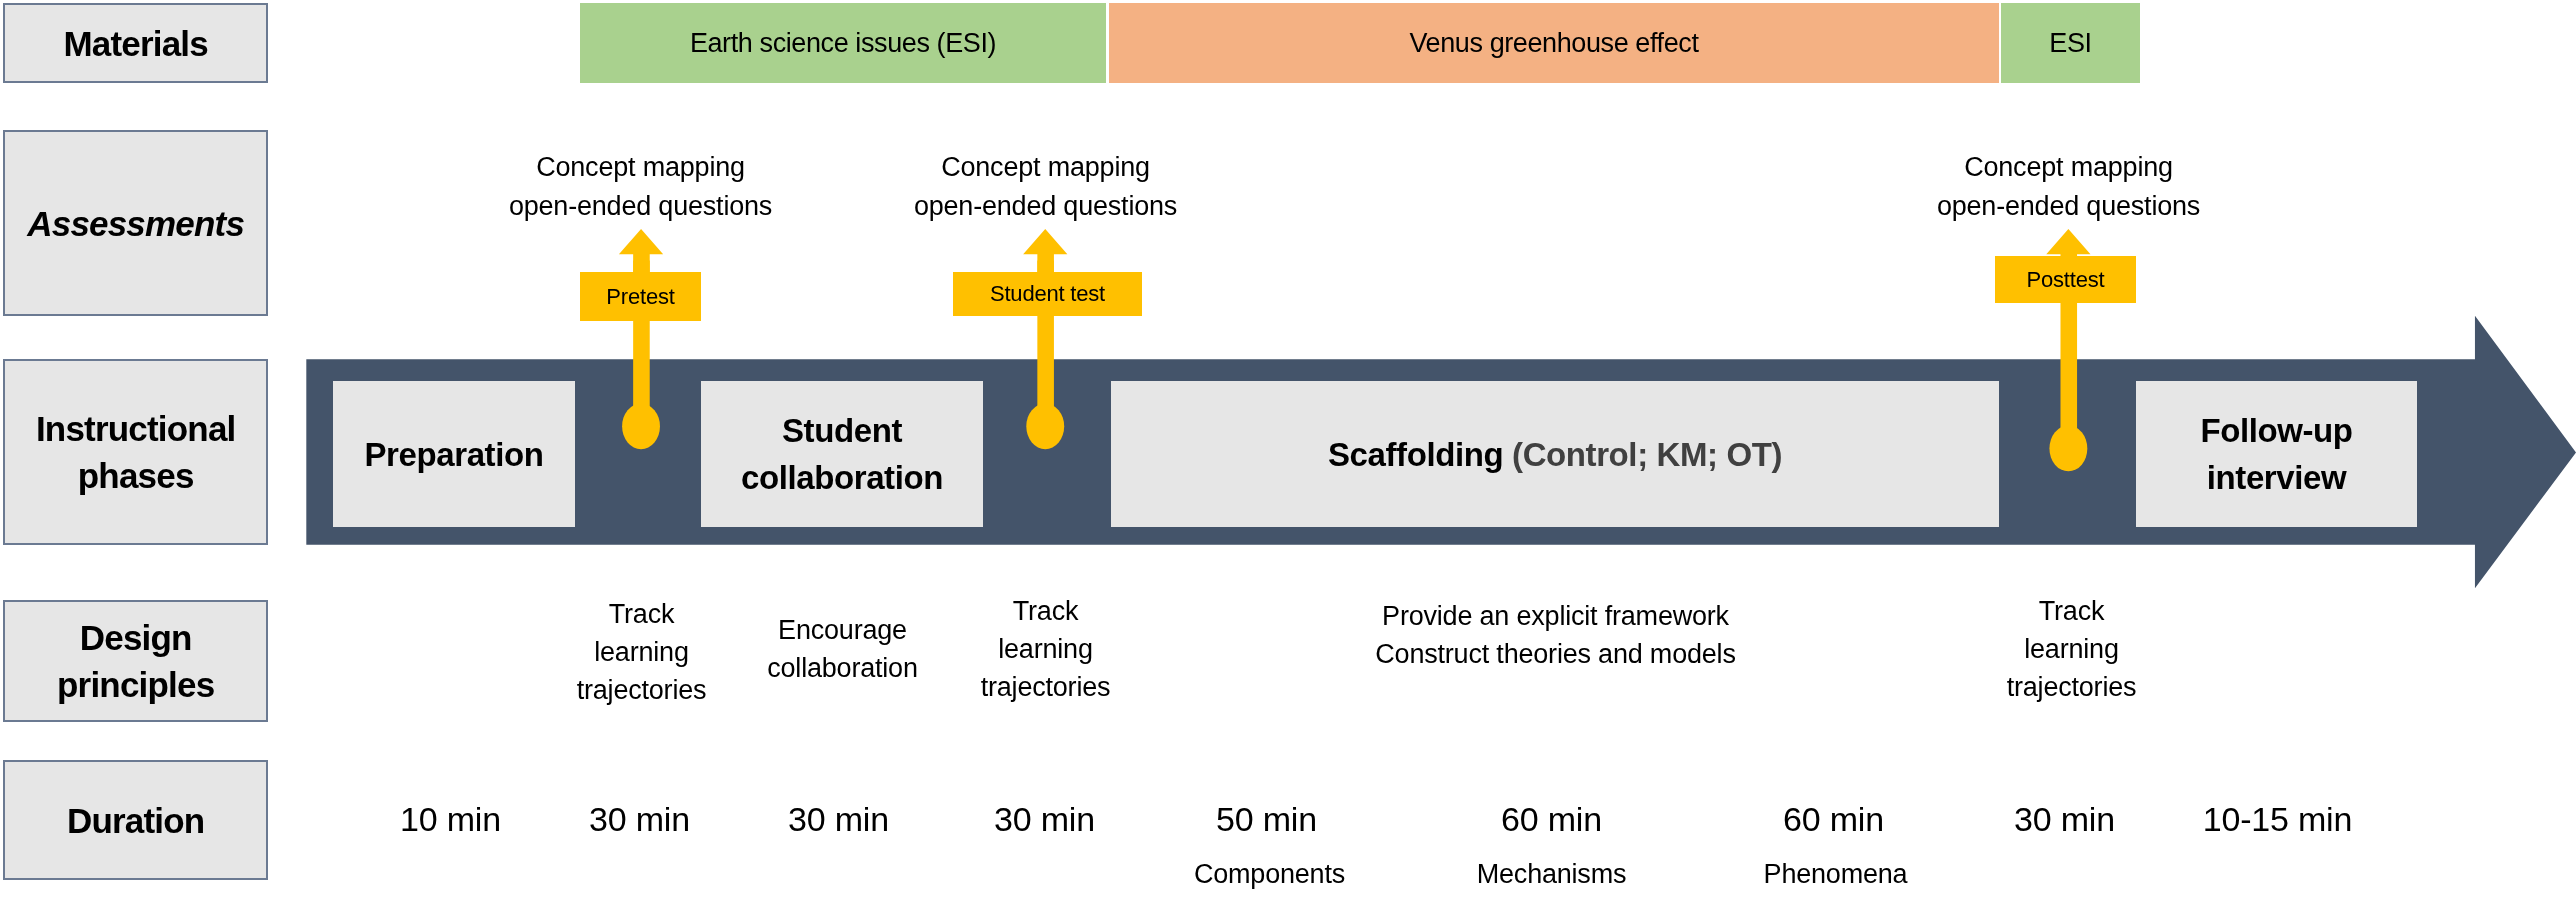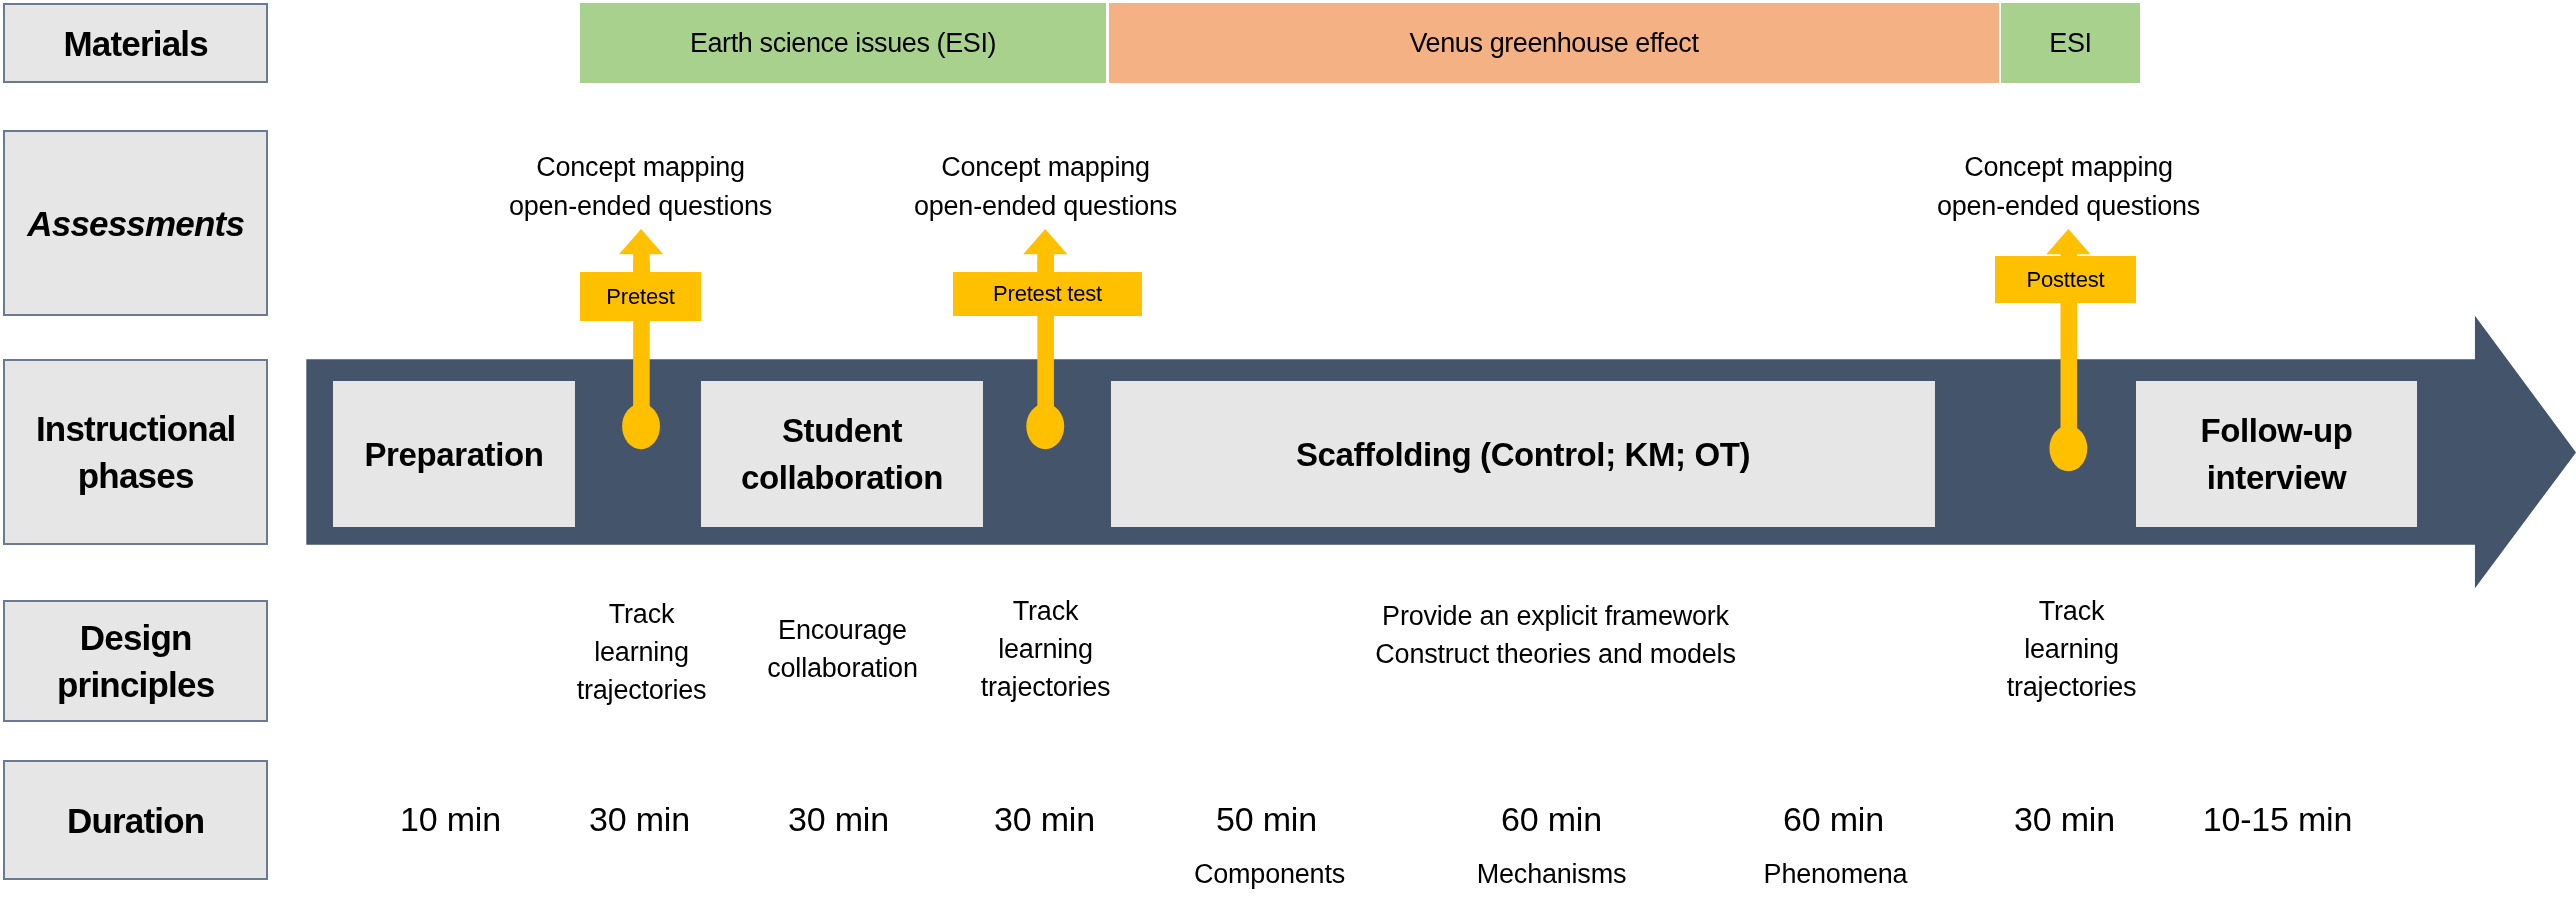--- a/index.html
+++ b/index.html
@@ -9,21 +9,21 @@
               border:2.4px solid #6b7a92; box-sizing:border-box;
               display:flex; align-items:center; justify-content:center; text-align:center;
               font-weight:bold; font-size:35px; line-height:47px; letter-spacing:-0.8px; }
   .mat { position:absolute; top:3.2px; height:80px; display:flex; align-items:center;
          justify-content:center; font-size:27px; letter-spacing:-0.4px; }
   .mat.green { background:#a9d18e; }
   .mat.orange { background:#f4b183; }
   .phase { position:absolute; top:381px; height:146px; background:#e6e6e6;
            display:flex; align-items:center; justify-content:center; text-align:center;
            font-weight:bold; font-size:33px; line-height:47px; letter-spacing:-0.4px; }
-  .red { color:#000000; }
+  .red { color:#404040; }
   .assess-text { position:absolute; text-align:center; font-size:27px; line-height:39px;
                  width:363px; letter-spacing:-0.2px; }
   .testlabel { position:absolute; background:#ffc000; display:flex; align-items:center;
                justify-content:center; font-size:22px; letter-spacing:-0.2px; }
   .dp { position:absolute; text-align:center; font-size:27px; line-height:38px; letter-spacing:-0.2px; }
   .dur { position:absolute; top:800px; text-align:center; font-size:34px; width:189px; letter-spacing:-0.2px; }
   .sub { position:absolute; top:859px; text-align:center; font-size:27px; width:205px; letter-spacing:-0.2px; }
   svg.overlay { position:absolute; left:0; top:0; }
 </style>
 </head>
@@ -82,33 +82,33 @@
   </g>
 </svg>
 
 <div class="phase" style="left:333px;width:242px;">
   <span>Preparation</span>
 </div>
 <div class="phase" style="left:701px;width:282px;flex-direction:column;">
   <span>Student</span>
   <span>collaboration</span>
 </div>
-<div class="phase" style="left:1111px;width:824px;">
+<div class="phase" style="left:1111px;width:888px;">
   <span>Scaffolding</span>&nbsp;<span class="red">(Control; KM; OT)</span>
 </div>
 <div class="phase" style="left:2136px;width:281px;flex-direction:column;">
   <span>Follow-up</span>
   <span>interview</span>
 </div>
 
 <div class="testlabel" style="left:580px;top:272px;width:121px;height:49px;">
     <span>Pretest</span>
   </div>
 <div class="testlabel" style="left:953px;top:272px;width:189px;height:44px;">
-    <span>Pretest test</span>
+    <span>Student test</span>
   </div>
 <div class="testlabel" style="left:1995px;top:256px;width:141px;height:47px;">
     <span>Posttest</span>
   </div>
 
 <div class="assess-text" style="left:459px;top:148px;">
   <div>Concept mapping</div>
   <div>open-ended questions</div>
 </div>
 <div class="assess-text" style="left:864px;top:148px;">

